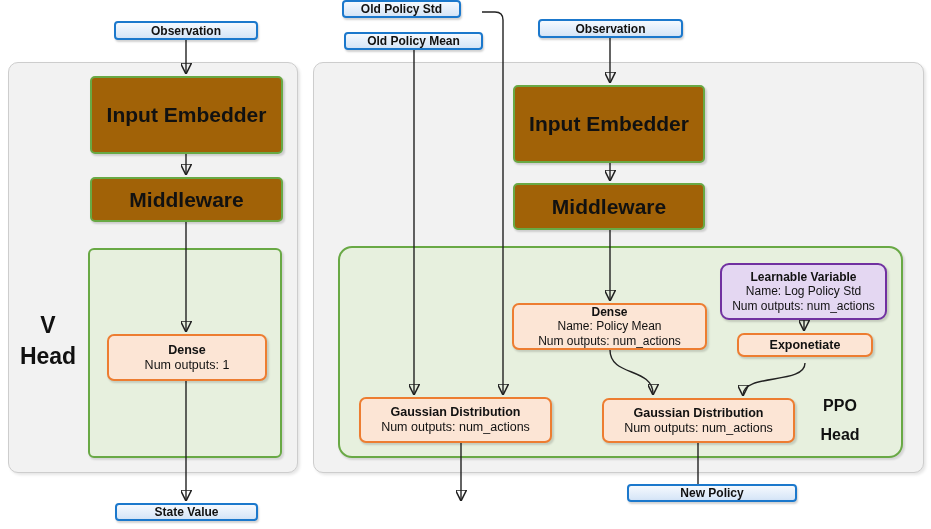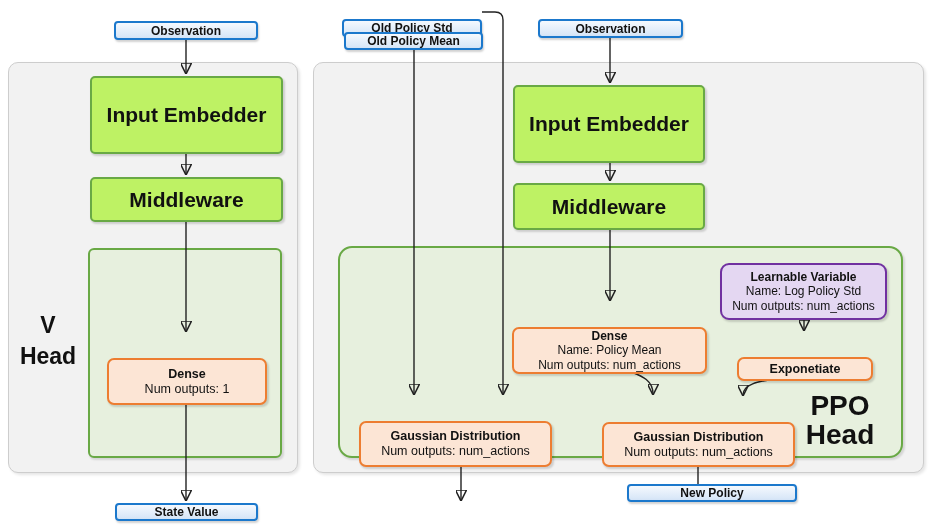--- a/index.html
+++ b/index.html
@@ -15,49 +15,48 @@
     position:absolute;background:#e7f0de;border:2px solid #69a945;box-sizing:border-box;z-index:2;
     box-shadow:1.5px 2px 2px rgba(0,0,0,0.12);
   }
   .gcon-left{border-radius:6px;}
   .gcon-ppo{border-radius:14px;border-width:2.5px;}
   .node{
     position:absolute;box-sizing:border-box;display:flex;flex-direction:column;
     align-items:center;justify-content:center;text-align:center;z-index:4;
   }
   .gbox{
-    background:#bef264;border:2px solid #69a945;border-radius:5px;
+    background:#a16207;border:2px solid #69a945;border-radius:5px;
     font-weight:bold;font-size:21px;letter-spacing:0px;
     box-shadow:1.5px 2px 2px rgba(0,0,0,0.15);
   }
   .obox{
     background:#fce5d5;border:2.5px solid #ed7d31;border-radius:7px;
     box-shadow:1.5px 2px 2px rgba(0,0,0,0.15);
-    margin-top:24px;
   }
   .pbox{
     background:#e4d7f2;border:2.5px solid #7030a0;border-radius:9px;
     box-shadow:1.5px 2px 2px rgba(0,0,0,0.15);
   }
   .node .title{font-weight:bold;font-size:12.5px;line-height:15px;}
   .node .sub{font-weight:normal;font-size:12.5px;line-height:15px;}
   .tight .title,.tight .sub{line-height:14.5px;font-size:12px;}
   .badge{
     position:absolute;box-sizing:border-box;display:flex;align-items:center;justify-content:center;
     background:linear-gradient(180deg,#f5f9fe 0%,#dae8f8 85%,#d3e3f6 100%);
     border:2px solid #1b78cc;border-radius:4px;
     font-weight:bold;font-size:12px;color:#111;z-index:4;
     box-shadow:1px 2px 2px rgba(0,0,0,0.18);
   }
   .head-label{
     position:absolute;text-align:center;font-weight:bold;color:#111;z-index:3;
     white-space:pre-line;
   }
   .vhead{font-size:23px;line-height:31px;}
-  .ppohead{font-size:28px;line-height:29px;}
+  .ppohead{font-size:16px;line-height:29px;}
   svg.wires{position:absolute;left:0;top:0;z-index:3;}
   svg.wires path{fill:none;stroke:#222;stroke-width:1.4px;}
 </style>
 </head>
 <body>
 
 <div class="canvas">
 
   <div class="panel" style="left:8px;top:62px;width:290px;height:411px;"></div>
   <div class="panel" style="left:313px;top:62px;width:611px;height:411px;"></div>
@@ -86,21 +85,21 @@
     <path d="M610,350 C610,377 653,367 653,394" marker-end="url(#arrow)"></path>
     <path d="M804,320 L804,330" marker-end="url(#arrow)"></path>
     <path d="M805,363 C805,385 743,373 743,395" marker-end="url(#arrow)"></path>
     <path d="M414,50 L414,394" marker-end="url(#arrow)"></path>
     <path d="M482,12 L495,12 Q503,12 503,20 L503,394" marker-end="url(#arrow)"></path>
     <path d="M461,443 L461,500" marker-end="url(#arrow)"></path>
     <path d="M698,443 L698,500" marker-end="url(#arrow)"></path>
   </svg>
 
   <div class="badge" style="left:114px;top:21px;width:144px;height:19px;">Observation</div>
-  <div class="badge" style="left:342px;top:19px;width:140px;height:18px;">Old Policy Std</div>
+  <div class="badge" style="left:342px;top:0;width:119px;height:18px;">Old Policy Std</div>
   <div class="badge" style="left:344px;top:32px;width:139px;height:18px;">Old Policy Mean</div>
   <div class="badge" style="left:538px;top:19px;width:145px;height:19px;">Observation</div>
   <div class="badge" style="left:115px;top:503px;width:143px;height:18px;text-align:center;">State Value</div>
   <div class="badge" style="left:627px;top:484px;width:170px;height:18px;">New Policy</div>
 
   <div class="node gbox" style="left:90px;top:76px;width:193px;height:78px;">Input Embedder</div>
   <div class="node gbox" style="left:90px;top:177px;width:193px;height:45px;">Middleware</div>
   <div class="node obox" style="left:107px;top:334px;width:160px;height:47px;">
     <div class="title">Dense</div>
     <div class="sub">Num outputs: 1</div>

